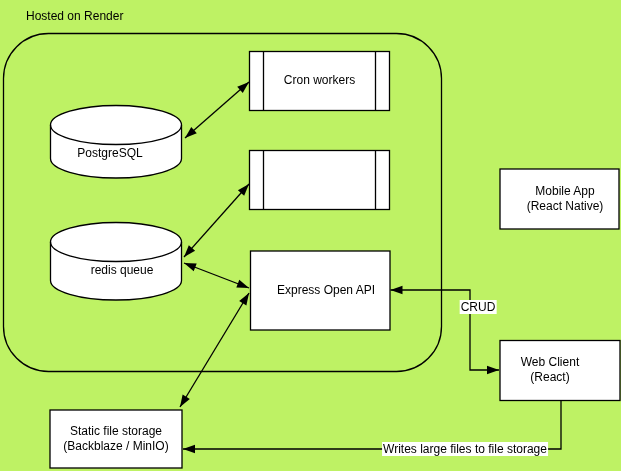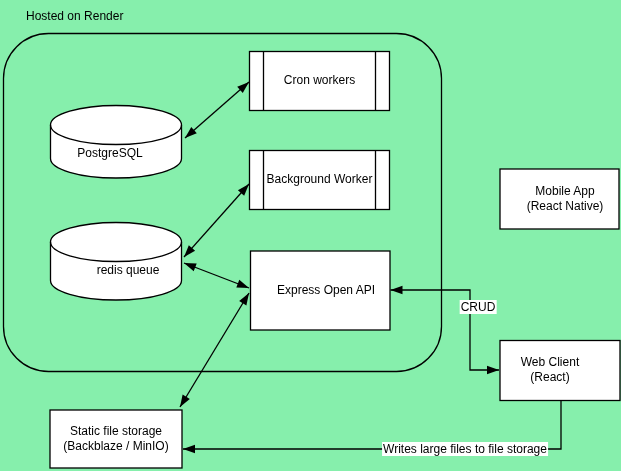--- a/index.html
+++ b/index.html
@@ -1,20 +1,20 @@
 <!DOCTYPE html>
 <html><head>
 <meta charset="utf-8">
 <style>
   html, body { margin: 0; padding: 0; background: #ffffff; }
   .canvas {
     position: relative;
     width: 621px;
     height: 471px;
-    background: #86efac;
+    background: #bef264;
     font-family: "Liberation Sans", "DejaVu Sans", sans-serif;
     color: #000000;
     overflow: hidden;
   }
   .canvas svg { position: absolute; left: 0; top: 0; }
   .lbl {
     position: absolute;
     display: flex;
     flex-direction: column;
     align-items: center;
@@ -83,25 +83,24 @@
     <path d="M184 263 L249 288" fill="none" stroke="#000000" stroke-width="1.3" marker-start="url(#ah)" marker-end="url(#ah)"></path>
     <path d="M180 407 L249 293" fill="none" stroke="#000000" stroke-width="1.3" marker-start="url(#ah)" marker-end="url(#ah)"></path>
     <path d="M390.5 290 L470 290 L470 370 L499 370" fill="none" stroke="#000000" stroke-width="1.3" marker-start="url(#ah)" marker-end="url(#ah)"></path>
     <path d="M561 400.5 L561 449 L183 449" fill="none" stroke="#000000" stroke-width="1.3" marker-end="url(#ah)"></path>
   </svg>
 
   <div class="lbl tl" style="left:26px; top:9px;">Hosted on Render</div>
 
   <div class="lbl" style="left:50px; top:129px; width:120px; height:49px;">PostgreSQL</div>
 
-  <div class="lbl" style="left:62px; top:246px; width:132px; height:49px;">redis queue</div>
+  <div class="lbl" style="left:56px; top:246px; width:132px; height:49px;">redis queue</div>
 
   <div class="lbl" style="left:249px; top:51px; width:141px; height:59px;">Cron workers</div>
 
-  <div class="lbl" style="left:249px; top:150px; width:141px; height:59px;">Background Worker</div>
 
   <div class="lbl" style="left:250px; top:251px; width:152px; height:79px;">Express Open API</div>
 
   <div class="lbl" style="left:500px; top:169px; width:130px; height:60px;">
     <span>Mobile App</span>
     <span>(React Native)</span>
   </div>
 
   <div class="lbl" style="left:490px; top:340px; width:120px; height:60px;">
     <span>Web Client</span>

